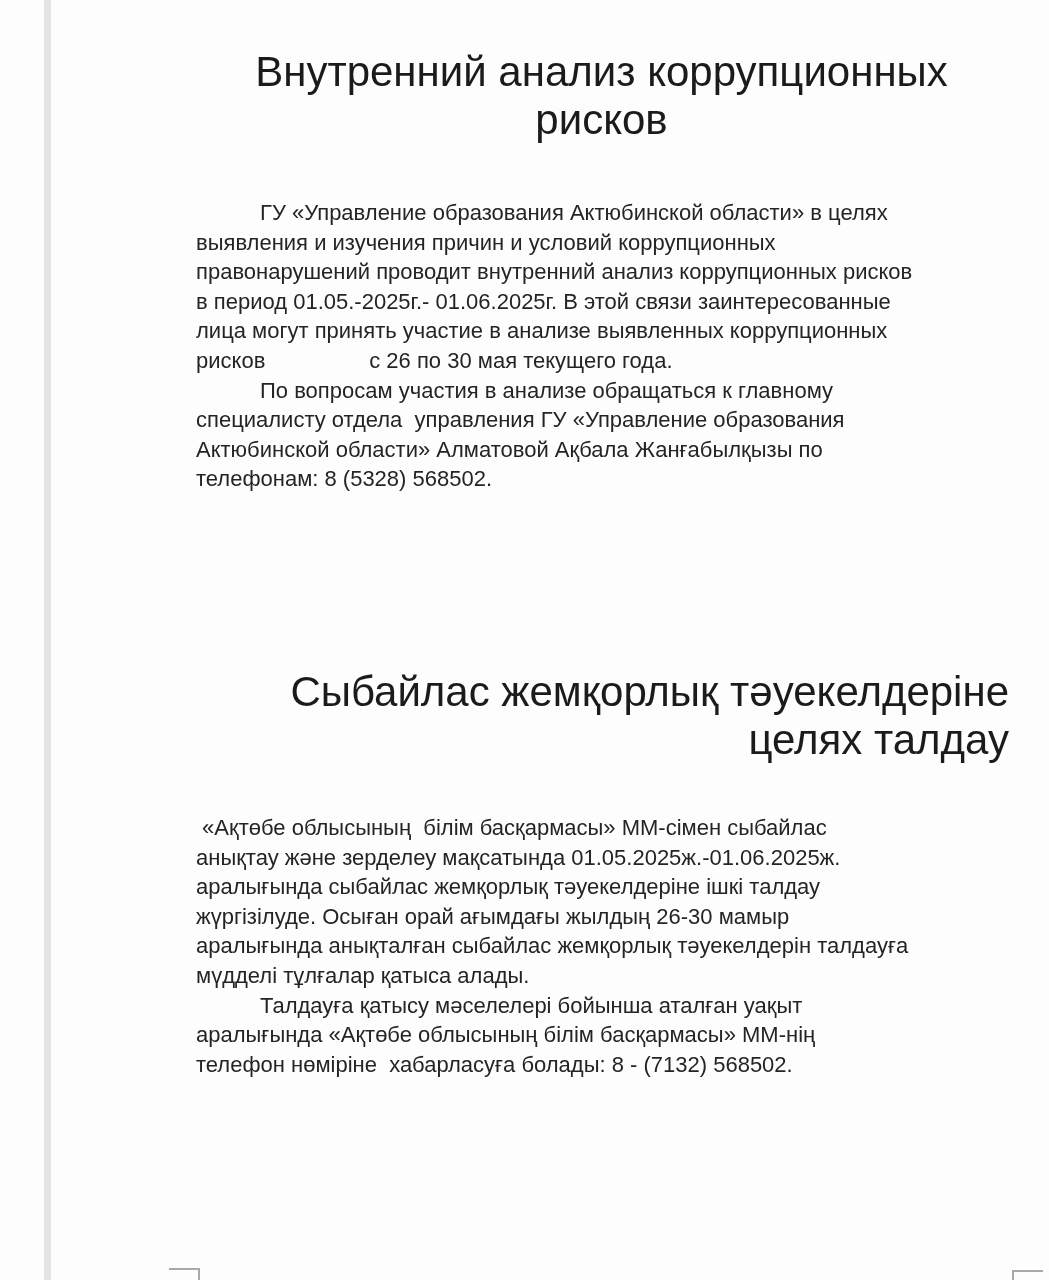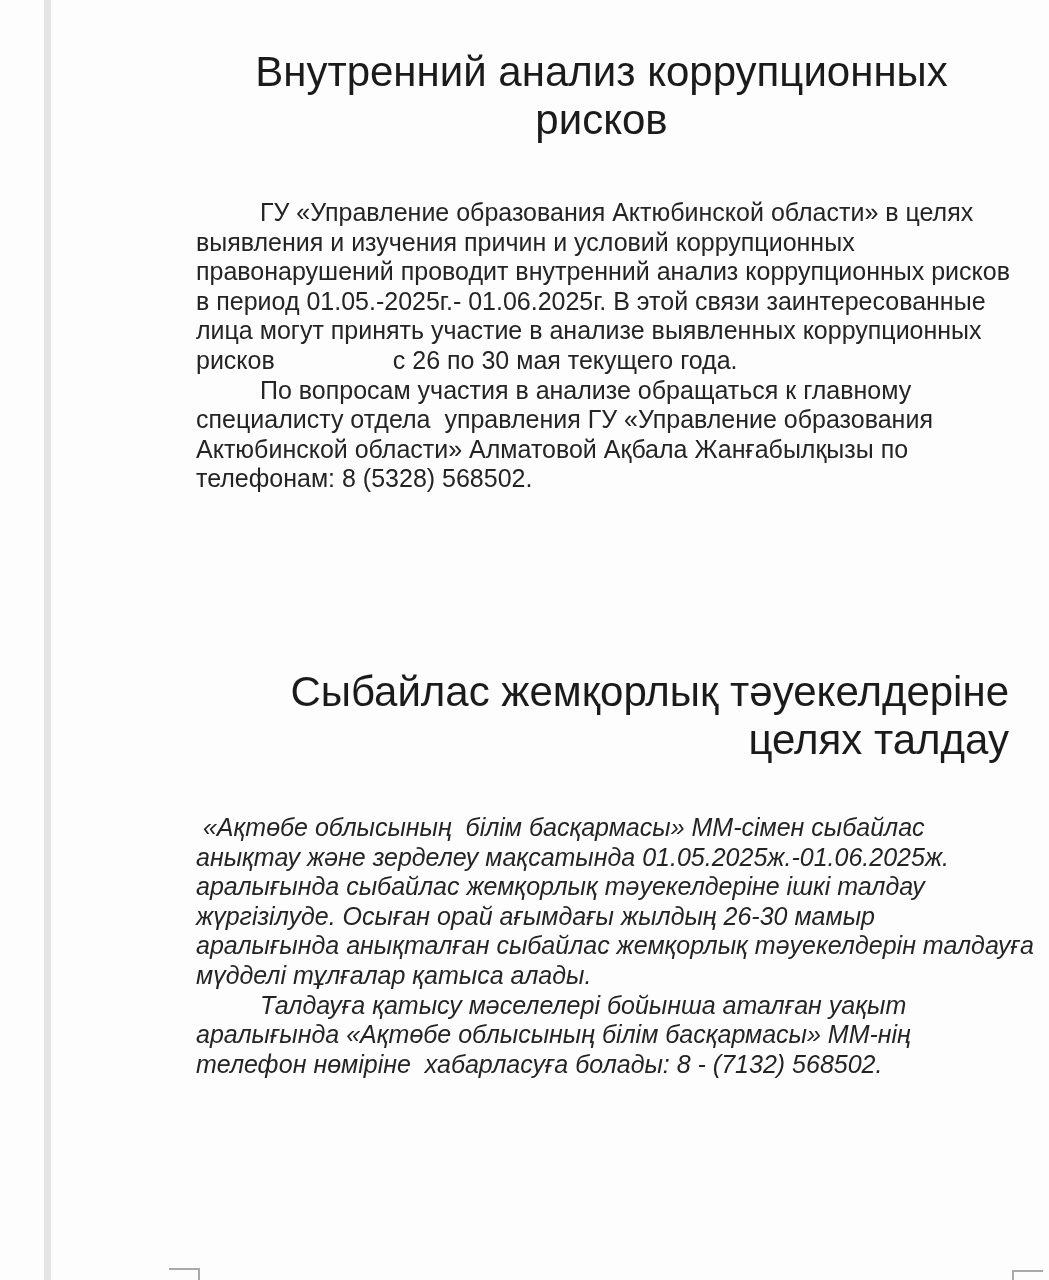--- a/index.html
+++ b/index.html
@@ -39,26 +39,26 @@
     color: #1b1b1b;
     letter-spacing: 0px;
   }
   .doc-title.ru { top: 48px; }
   .doc-title.kz { top: 668px; text-align: right; }
 
   .para {
     position: absolute;
     left: 152px;
     width: 830px;
-    font-size: 25px;
+    font-size: 22px;
     line-height: 29.6px;
     color: #242424;
   }
   .para.ru { top: 198px; }
-  .para.kz { top: 813px; font-style: italic; }
+  .para.kz { top: 813px; }
   .para .line {
     white-space: pre;   
   }
   .para .line.indent {
     padding-left: 64px;
   }
 
   
   .corner-mark {
     position: absolute;

